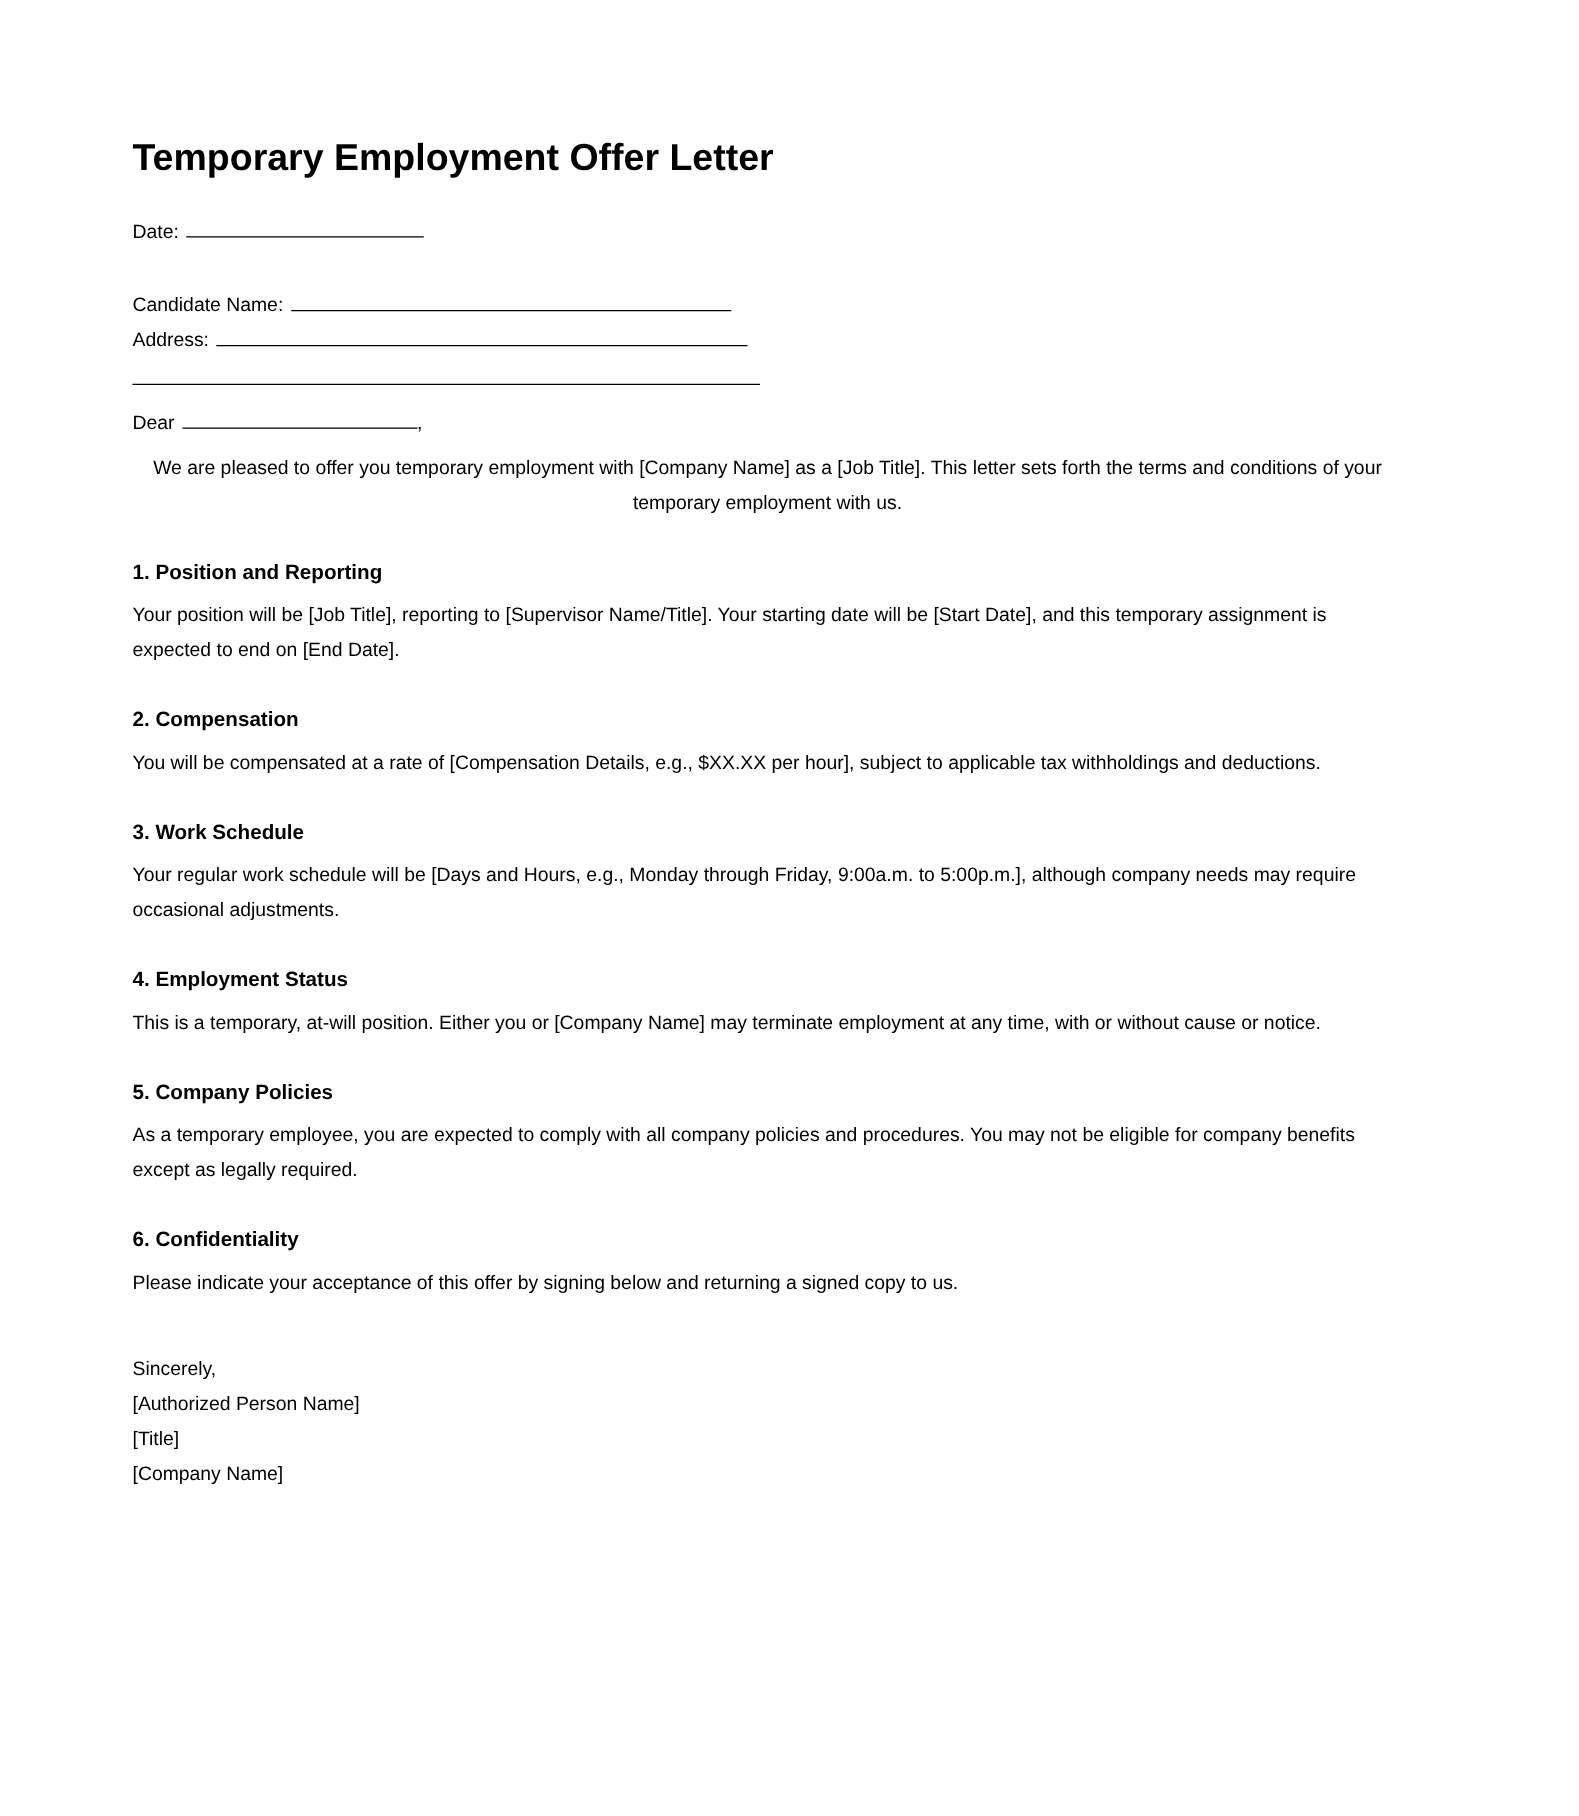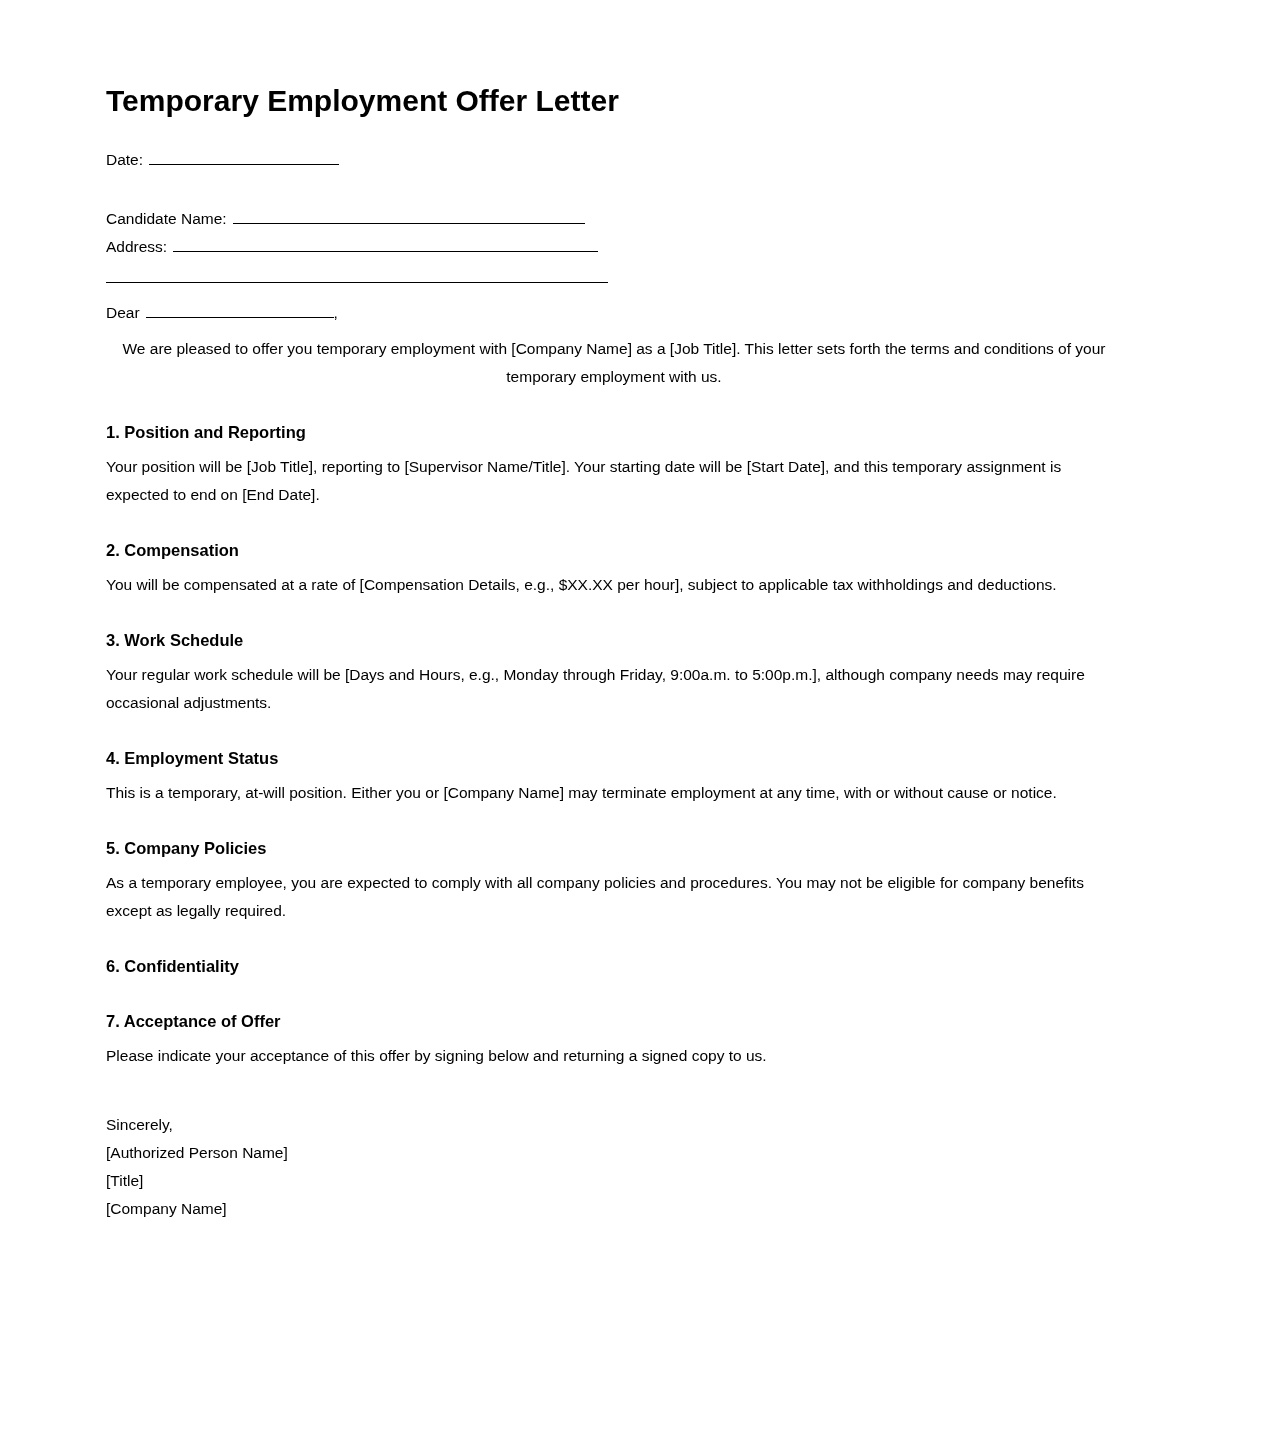--- a/index.html
+++ b/index.html
@@ -3,21 +3,21 @@
 <meta charset="utf-8">
 <style>
   * { margin: 0; padding: 0; box-sizing: border-box; }
   html, body { background: #ffffff; }
   .page {
     width: 1263px;
     height: 1453px;
     background: #ffffff;
     color: #000000;
     font-family: "Liberation Sans", "DejaVu Sans", sans-serif;
-    padding: 82px 140px 0 106px;
+    padding: 108px 140px 0 106px;
     overflow: hidden;
   }
   h1.doc-title {
     font-size: 30px;
     line-height: 38px;
     font-weight: bold;
     color: #000000;
   }
   .field-row {
     font-size: 15.5px;
@@ -111,21 +111,20 @@
   <div class="section">
     <h2>5. Company Policies</h2>
     <p class="body-text">As a temporary employee, you are expected to comply with all company policies and procedures. You may not be eligible for company benefits except as legally required.</p>
   </div>
 
   <div class="section">
     <h2>6. Confidentiality</h2>
   </div>
 
   <div class="section">
-    <h2>7. Acceptance of Offer</h2>
     <p class="body-text">Please indicate your acceptance of this offer by signing below and returning a signed copy to us.</p>
   </div>
 
   <div class="closing">
     <div>Sincerely,</div>
     <div>[Authorized Person Name]</div>
     <div>[Title]</div>
     <div>[Company Name]</div>
   </div>
 

